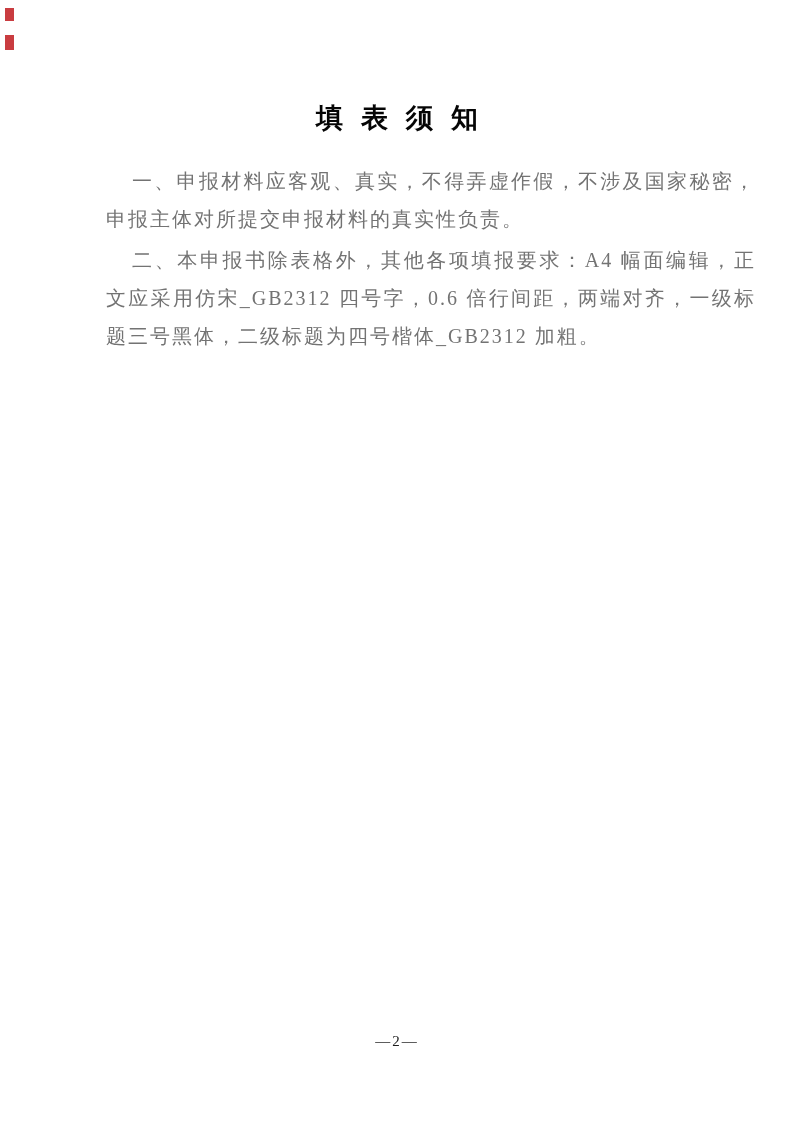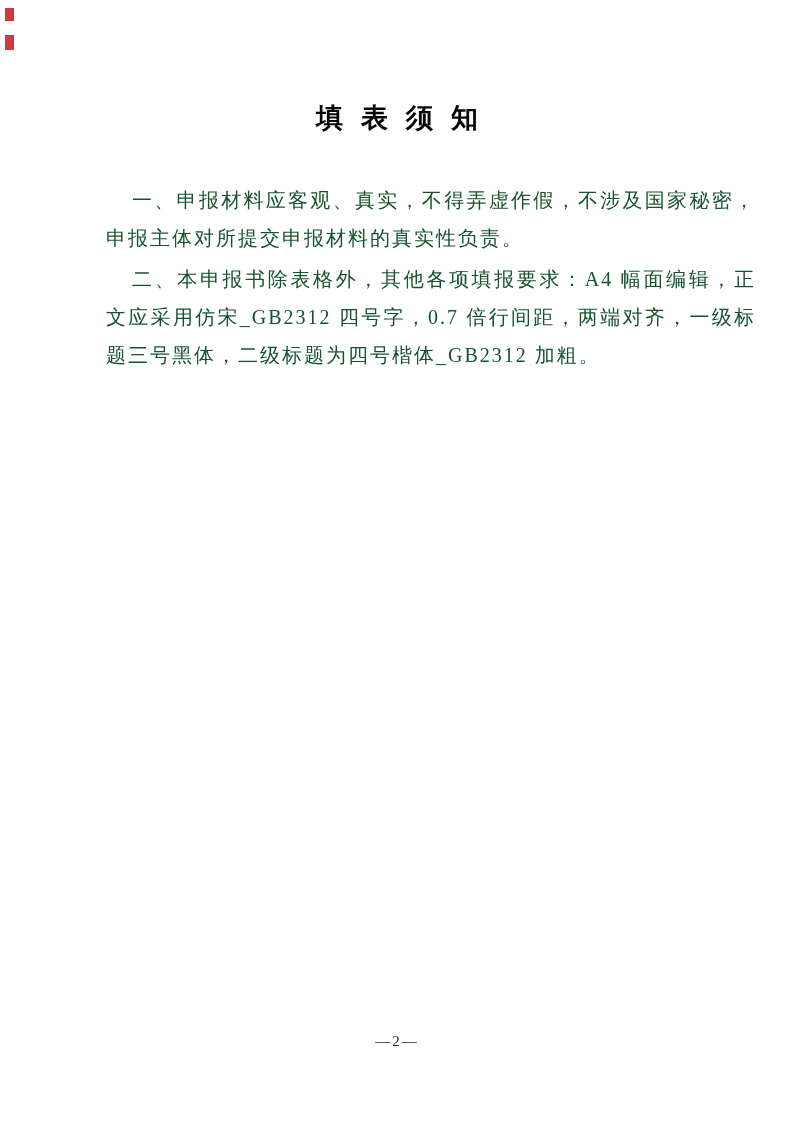--- a/index.html
+++ b/index.html
@@ -17,25 +17,25 @@
     text-align:center;
     font-family:"Liberation Sans","DejaVu Sans",sans-serif;
     font-weight:bold;
     font-size:27px;
     line-height:40px;
     letter-spacing:18px;
     text-indent:18px;
     color:#050505;
   }
   .content {
-    margin:43px 38px 0 106px; 
+    margin:24px 38px 0 106px; 
     font-size:20px;
     line-height:38px;
     letter-spacing:2px;
-    color:#14532d;
+    color:#737373;
     text-align:justify;
     text-justify:inter-character;
   }
   .content p { margin:0 0 3px 0; text-indent:26px; }
   .page-footer {
     position:absolute;
     top:1033px; left:0; width:100%;
     text-align:center;
     font-size:15px;
     letter-spacing:2px;
@@ -50,18 +50,18 @@
 
 <div class="page">
 
   <div class="red-mark m1"></div>
   <div class="red-mark m2"></div>
 
   <h1 class="doc-title">填表须知</h1>
 
   <div class="content">
     <p>一、申报材料应客观、真实，不得弄虚作假，不涉及国家秘密，申报主体对所提交申报材料的真实性负责。</p>
-    <p>二、本申报书除表格外，其他各项填报要求：A4 幅面编辑，正文应采用仿宋_GB2312 四号字，0.7 倍行间距，两端对齐，一级标题三号黑体，二级标题为四号楷体_GB2312 加粗。</p>
+    <p>二、本申报书除表格外，其他各项填报要求：A4 幅面编辑，正文应采用仿宋_GB2312 四号字，0.6 倍行间距，两端对齐，一级标题三号黑体，二级标题为四号楷体_GB2312 加粗。</p>
   </div>
 
   <div class="page-footer">—2—</div>
 
 </div>
 
 </body></html>

